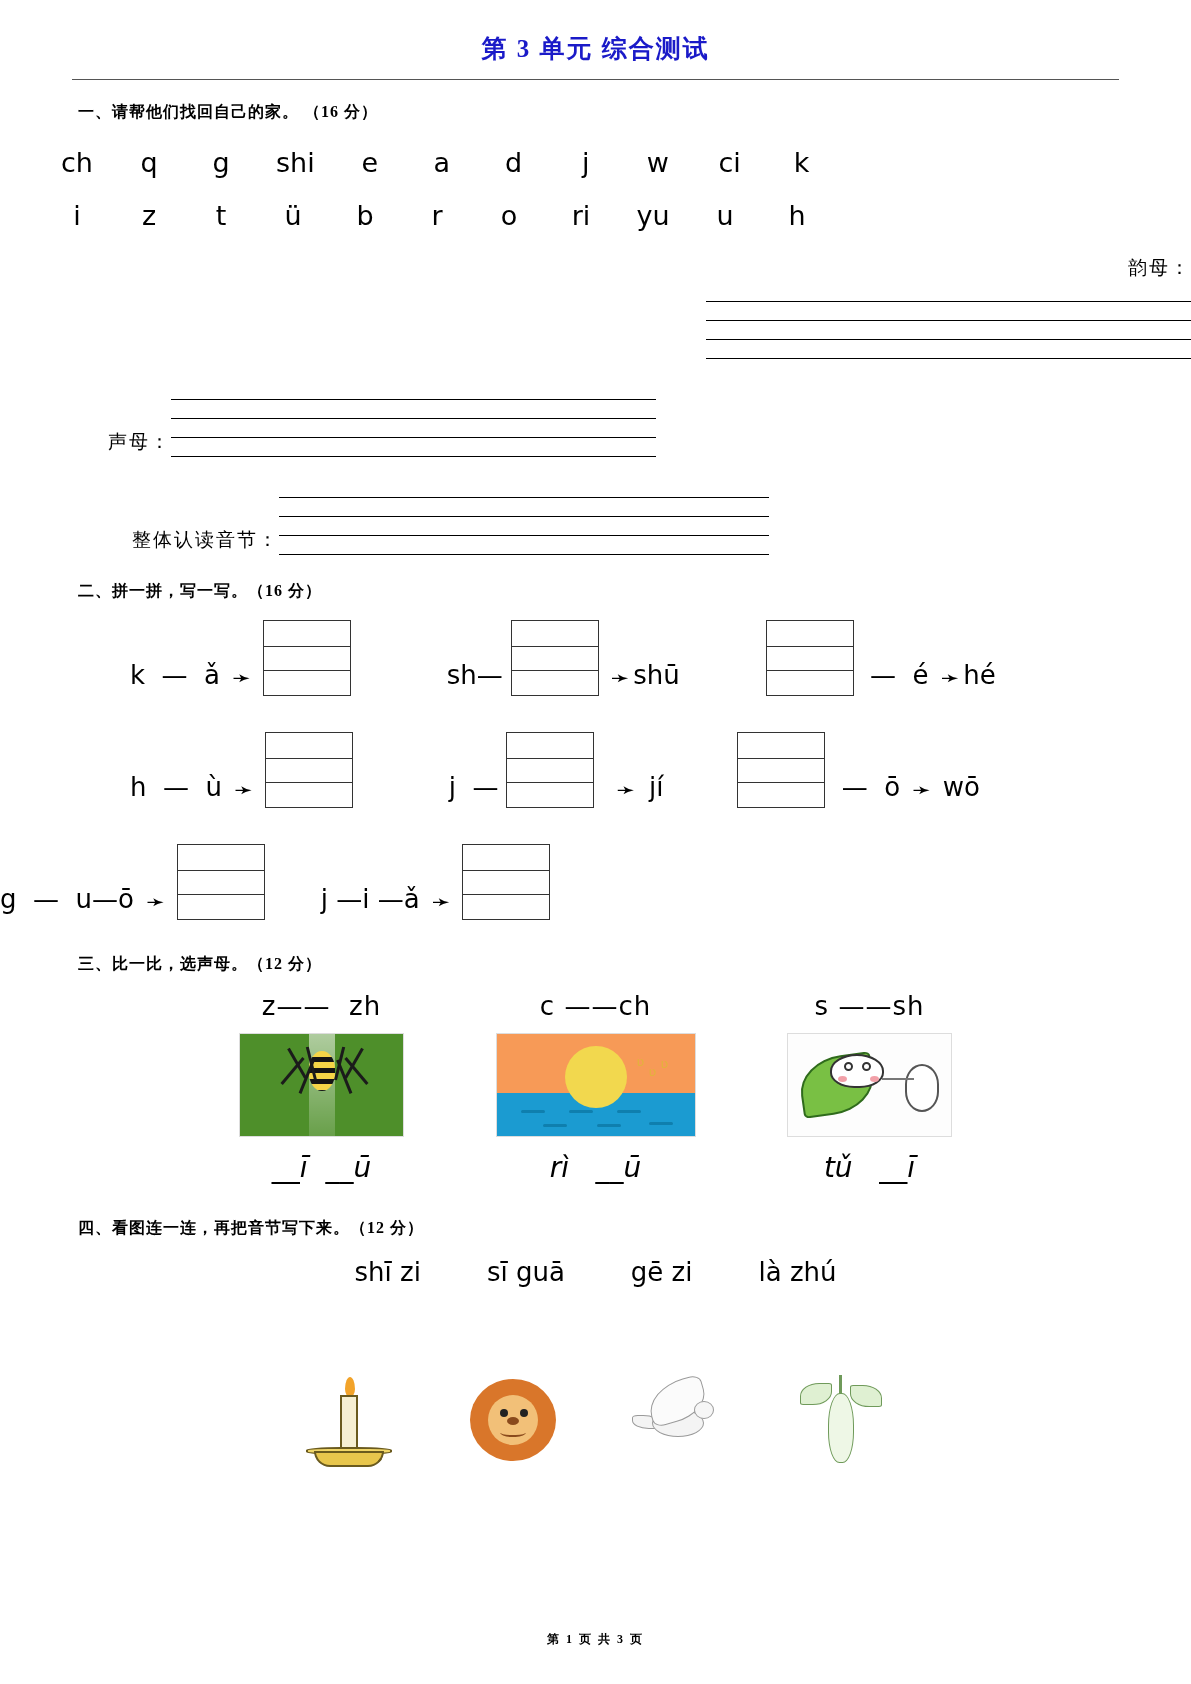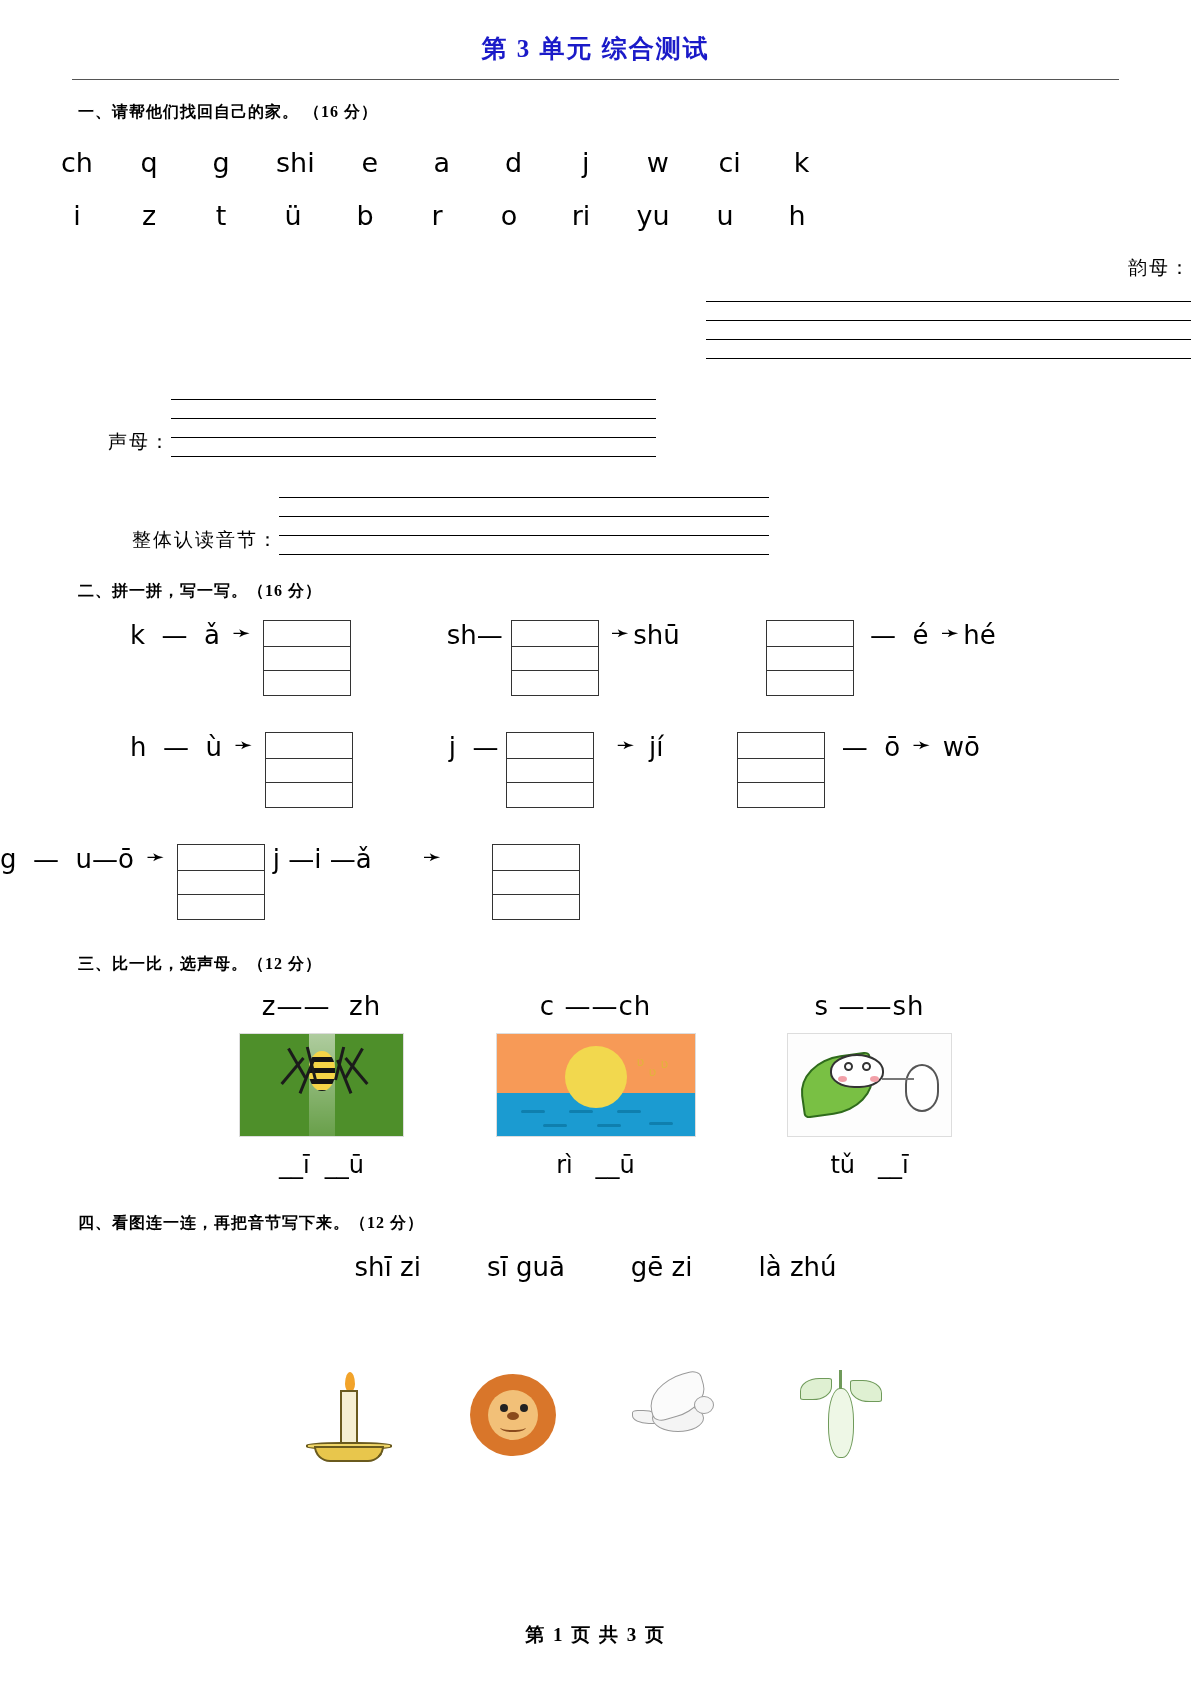--- a/index.html
+++ b/index.html
@@ -83,21 +83,21 @@
 
   
   .q2 { margin-top: 18px; }
   .q2-row {
     display: flex;
     align-items: flex-end;
     margin-bottom: 26px;
     font-family: "DejaVu Sans", sans-serif;
     font-size: 26px;
   }
-  .q2-item { display: flex; }
+  .q2-item { display: flex; align-items: flex-end; }
   .q2-txt {
     font-family: "DejaVu Sans", sans-serif;
     font-size: 26px;
     white-space: pre;
     padding-bottom: 6px;
   }
   .grid4 {
     width: 88px;
     height: 76px;
     border: 1.3px solid #333;
@@ -134,23 +134,24 @@
     height: 104px;
     margin: 0 auto;
     border: 1px solid #ddd;
     position: relative;
     overflow: hidden;
     background: #fff;
   }
   .pic.wide { width: 200px; }
   .q3-ans {
     font-family: "DejaVu Sans", sans-serif;
-    font-size: 24px;
+    font-size: 28px;
     margin-top: 14px;
     white-space: pre;
+    font-style: italic;
   }
 
   
   .spider-bg { position:absolute; inset:0; background:#4e8f2a; }
   .spider-bg::after{
     content:""; position:absolute; left:50%; top:0; width:26px; height:100%;
     transform: translateX(-50%);
     background: linear-gradient(to bottom, rgba(255,255,255,.55), rgba(255,255,255,.15));
   }
   .spider-body{
@@ -225,21 +226,21 @@
 
   
   .gd-body{position:absolute;left:46px;top:28px;width:26px;height:70px;background:#eef7e6;border:1.5px solid #6f9a5a;border-radius:46% 46% 44% 44%;}
   .gd-stem{position:absolute;left:57px;top:10px;width:3px;height:20px;background:#6f9a5a;}
   .gd-leaf{position:absolute;width:32px;height:22px;background:#dff0d2;border:1.5px solid #6f9a5a;border-radius:60% 10% 60% 10%;}
 
   
   .footer{
     position:absolute; left:0; right:0; bottom: 36px;
     text-align:center;
-    font-size: 19px;
+    font-size: 12px;
     font-weight: bold;
     letter-spacing: 2px;
     font-family:"Liberation Serif","DejaVu Serif",serif;
   }
 </style>
 </head>
 <body>
 
 <div class="page">
 
@@ -353,21 +354,21 @@
         <span class="q2-txt" style="padding-left:8px;">wō</span>
       </div>
     </div>
 
     <div class="q2-row" style="margin-top:36px;">
       <div class="q2-item">
         <span class="q2-txt">g  —  u—ō </span>
         <span class="arrow">➛</span>
         <div class="grid4"></div>
       </div>
-      <div class="q2-item" style="gap:39px;">
+      <div class="q2-item" style="margin-left:48px;">
         <span class="q2-txt">j —i —ǎ </span>
         <span class="arrow">➛</span>
         <div class="grid4"></div>
       </div>
     </div>
   </div>
 
   <div class="sec-head" style="margin-top:34px;">三、比一比，选声母。（12 分）</div>
 
   <div class="q3-cols">

